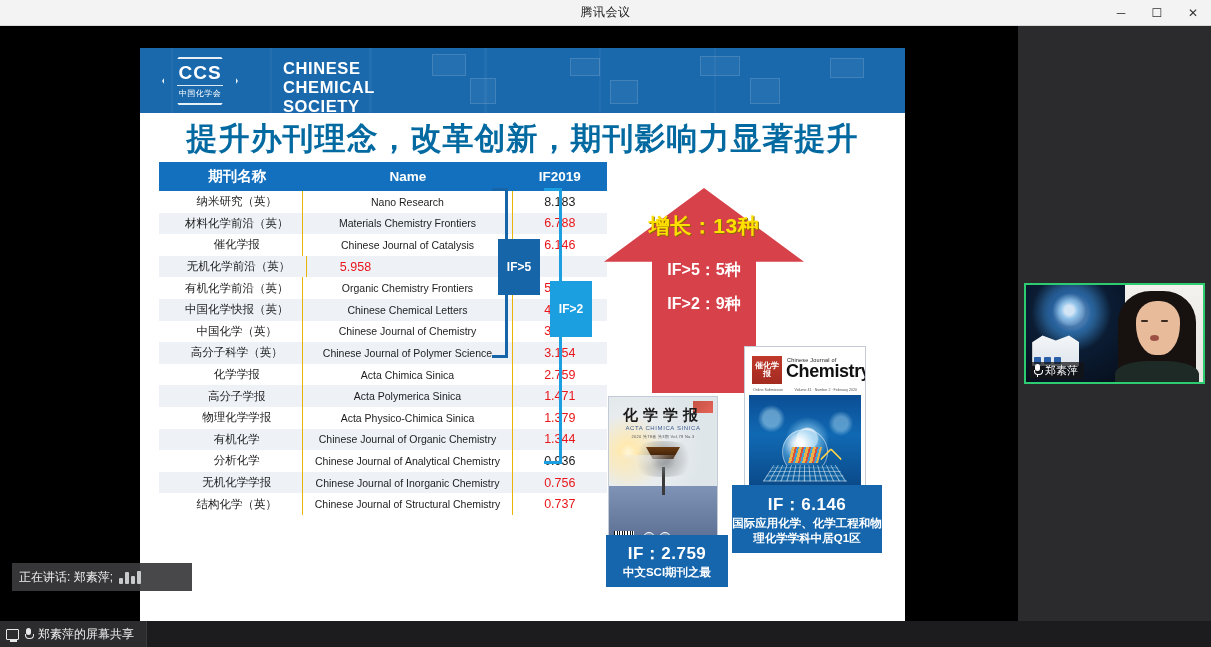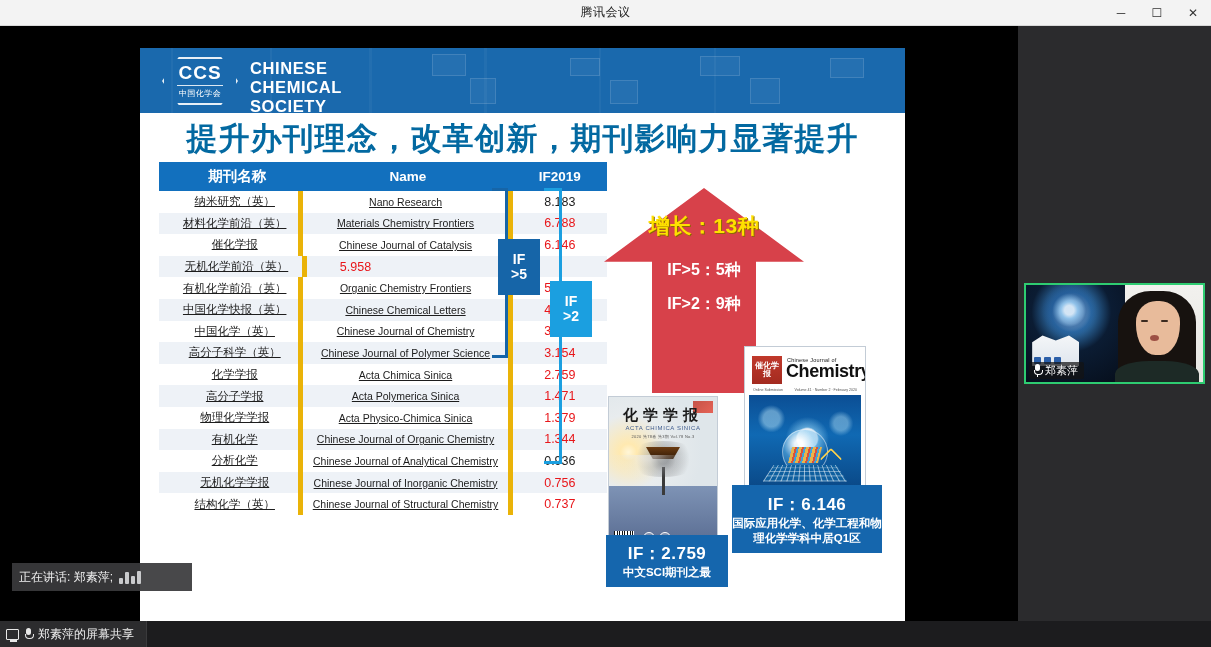--- a/index.html
+++ b/index.html
@@ -69,21 +69,21 @@
     position:relative; font-weight:bold; font-size:19px; color:#ffffff;
     letter-spacing:1px; line-height:1; margin-bottom:1px;
   }
   .ccs-rule { position:relative; width:46px; height:1px; background:rgba(255,255,255,.85); margin:2px 0; }
   .ccs-sub { position:relative; font-size:8px; color:#ffffff; letter-spacing:.5px; }
   .ccs-name {
     position:absolute; left:110px; top:11px;
     font-size:16.5px; font-weight:bold; color:#ffffff; line-height:1.16;
     letter-spacing:.6px;
   }
-  .ccs-name div { white-space:nowrap; }
+  .ccs-name div { white-space:nowrap;margin-left:33px; }
 
   
   .slide-title {
     position:absolute; left:0; top:70px; width:765px; text-align:center;
     font-size:31px; font-weight:bold; color:#0369a1;
     letter-spacing:1px; white-space:nowrap;
   }
 
   
   .jtable {
@@ -93,34 +93,34 @@
   .jt-head { height:29px; background:#1270be; }
   .jt-head .jt-c { color:#fff; font-weight:bold; font-size:13.5px; display:flex; align-items:center; justify-content:center; }
   .jt-head .jt-c.cn { font-size:14.5px; }
   .jt-c { height:100%; display:flex; align-items:center; justify-content:center; overflow:hidden; white-space:nowrap; }
   .c-cn { width:136px; font-size:11.5px; color:#1d1d1d; }
   .c-en { width:215px; font-size:10.5px; color:#1d1d1d; }
   .c-if { width:97px; font-size:12.5px; color:#1d1d1d; }
   .jt-body .jt-row { height:21.6px; }
   .jt-body .jt-row:nth-child(odd) { background:#ffffff; }
   .jt-body .jt-row:nth-child(even) { background:#eef2f7; }
-  .jt-body .jt-row .c-cn, .jt-body .jt-row .c-en { border-right:5px solid #eab308;text-decoration:underline; }
+  .jt-body .jt-row .c-cn, .jt-body .jt-row .c-en { border-right:1px solid #eab308; }
   .if-red { color:#e8161a; }
   .if-dark { color:#1d1d1d; }
 
   
   .bracket {
     position:absolute; border-style:solid; border-color:#1665a8;
     border-width:3px 3px 3px 0; border-left:0; background:transparent;
   }
   .bracket2 { border-color:#1b9fe0; }
   .tag-box {
-    position:absolute; display:flex; flex-direction:column;
+    position:absolute; display:flex; flex-direction:row;
     align-items:center; justify-content:center;
-    color:#ffffff; font-size:14px; font-weight:bold; line-height:1.04;
+    color:#ffffff; font-size:12px; font-weight:bold; line-height:1.04;
   }
   .tag-if5 { background:#1665a8; }
   .tag-if2 { background:#1b9fe0; }
 
   
   .arrow-wrap {
     position:absolute; left:464px; top:140px; width:200px; height:205px;
   }
   .arrow-shape {
     position:absolute; inset:0; background:#d7414a;

